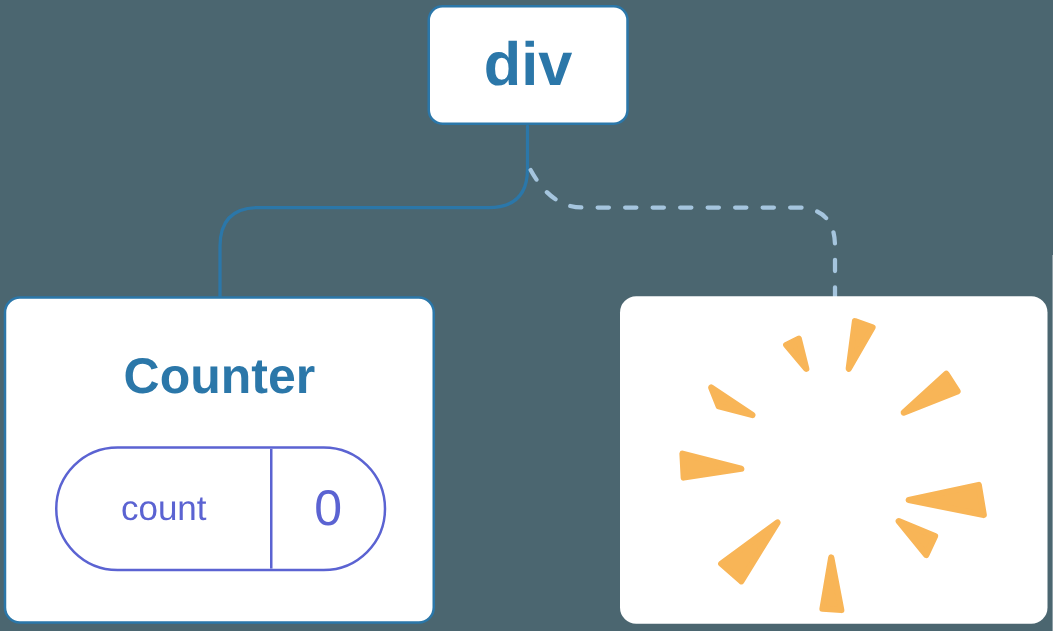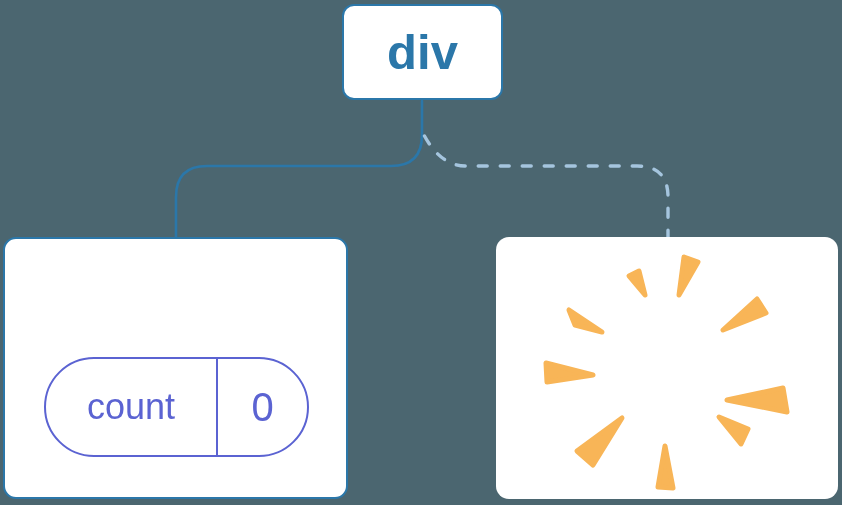--- a/index.html
+++ b/index.html
@@ -99,21 +99,21 @@
     overflow: hidden;
     color: var(--indigo);
   }
   .pill-key {
     width: 172px;
     box-sizing: border-box;
     border-right: 2px solid var(--indigo);
     display: flex;
     align-items: center;
     justify-content: center;
-    font-size: 36px;
+    font-size: 28px;
     text-align: center;
   }
   .pill-value {
     flex: 1;
     display: flex;
     align-items: center;
     justify-content: center;
     font-size: 40px;
   }
 
@@ -141,20 +141,21 @@
   <svg class="connectors" viewBox="0 0 842 505" xmlns="http://www.w3.org/2000/svg">
     <path class="solid-link" d="M 422 101 V 135 Q 422 166 391 166 H 207 Q 176 166 176 197 V 240"></path>
     <path class="dashed-link" d="M 424.5 136 Q 441 166 466 166 H 637 Q 668 166 668 197 V 240"></path>
   </svg>
 
   <div class="root-node">
     <span>div</span>
   </div>
 
   <div class="card counter-card">
+    <div class="card-title">Counter</div>
     <div class="state-pill">
       <div class="pill-key">count</div>
       <div class="pill-value">0</div>
     </div>
   </div>
 
   <div class="card removed-card">
     <svg class="poof" viewBox="0 0 342 262" xmlns="http://www.w3.org/2000/svg">
       <polygon points="188,20 202,25 183,58"></polygon>
       <polygon points="133,39 143,34 149,58"></polygon>

